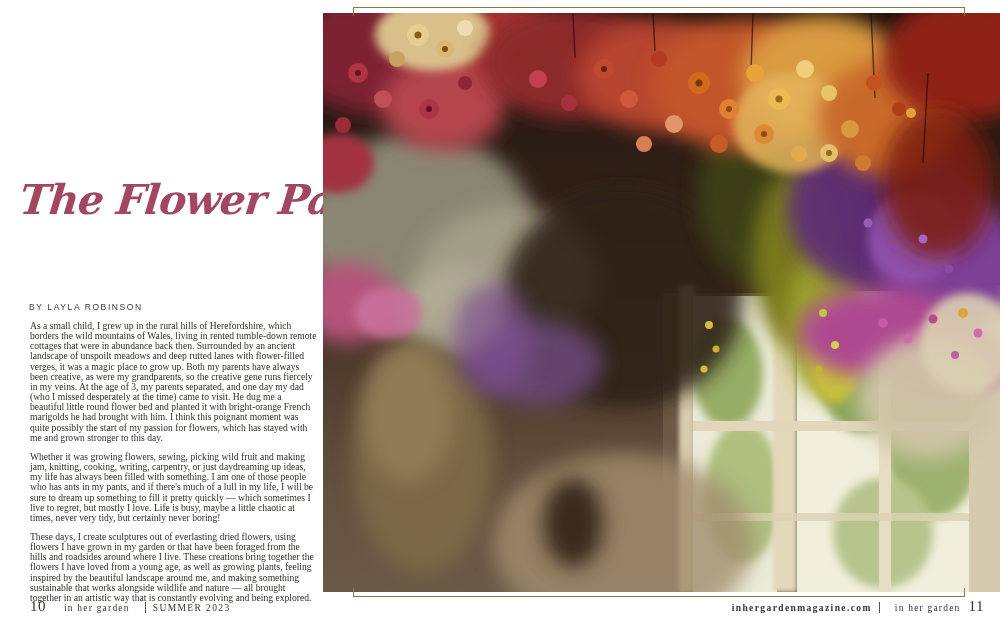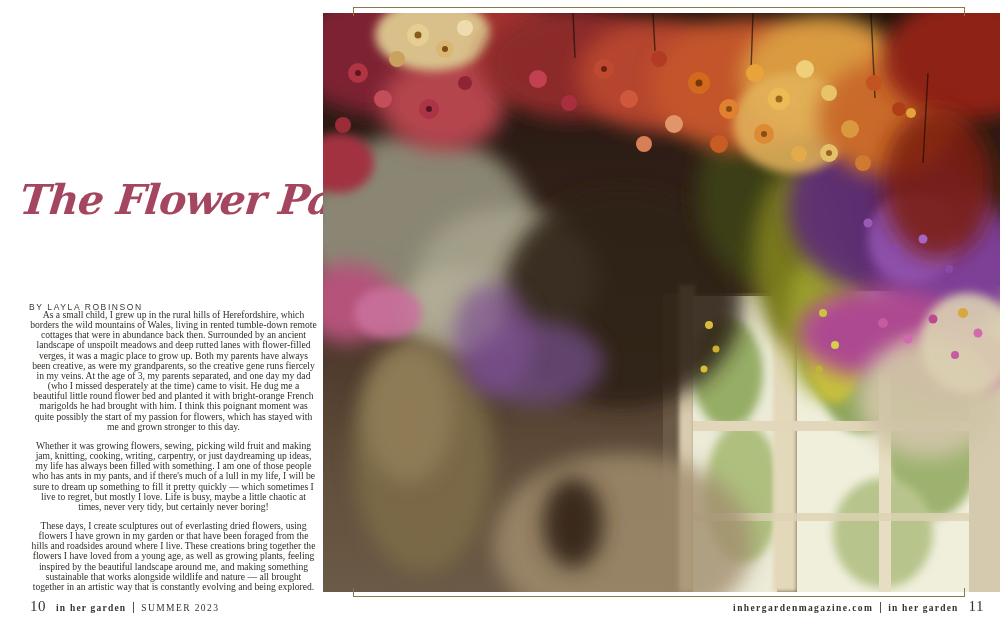--- a/index.html
+++ b/index.html
@@ -30,62 +30,61 @@
   .byline {
     position: absolute;
     left: 29px; top: 302px;
     font-family: "Liberation Sans", sans-serif;
     font-size: 8.5px;
     letter-spacing: 1.6px;
     color: #3c3a38;
   }
   .body-copy {
     position: absolute;
-    left: 30px; top: 310px;
+    left: 30px; top: 321px;
     width: 287px;
     font-size: 9.6px;
     line-height: 1.06;
     color: var(--body_ink, #322e29);
-    text-align: center;
   }
   .body-copy p { margin-bottom: 9px; }
 
   
   .footer {
     position: absolute;
     top: 598px;
     color: var(--footer_ink, #37342c);
     font-size: 9.5px;
     white-space: nowrap;
   }
   .footer-left { left: 30px; }
   .footer-right { right: 16px; }
   .pagenum {
     font-size: 15px;
     letter-spacing: 0.5px;
   }
   .mag {
-    font-weight: 700;
+    font-weight: 400;
     letter-spacing: 1.2px;
-    margin: 0 0;
+    margin: 0 8px;
   }
   .issue, .website {
     letter-spacing: 1.4px;
     font-family: Liberation Serif, serif;
   }
   .website { font-weight: 700; text-align: right; }
   .sep {
     display: inline-block;
     width: 1px; height: 11px;
     background: #55524a;
     vertical-align: -2px;
     margin: 0 7px;
   }
   .footer-left .pagenum { margin-right: 10px; }
-  .footer-right .pagenum { margin-left: 10px; }
+  .footer-right .pagenum { }
 
   
   .rule { position: absolute; background: var(--rule_gold, #847947); z-index: 3; }
   .rule-top    { left: 353px; top: 7px;   width: 612px; height: 1px; }
   .rule-bottom { left: 353px; top: 596px; width: 612px; height: 1px; }
   .tick { position: absolute; background: var(--rule_gold, #847947); width: 1px; height: 9px; z-index: 3; }
   .tick-tl { left: 353px; top: 7px; }
   .tick-tr { left: 964px; top: 7px; }
   .tick-bl { left: 353px; top: 588px; }
   .tick-br { left: 964px; top: 588px; }

